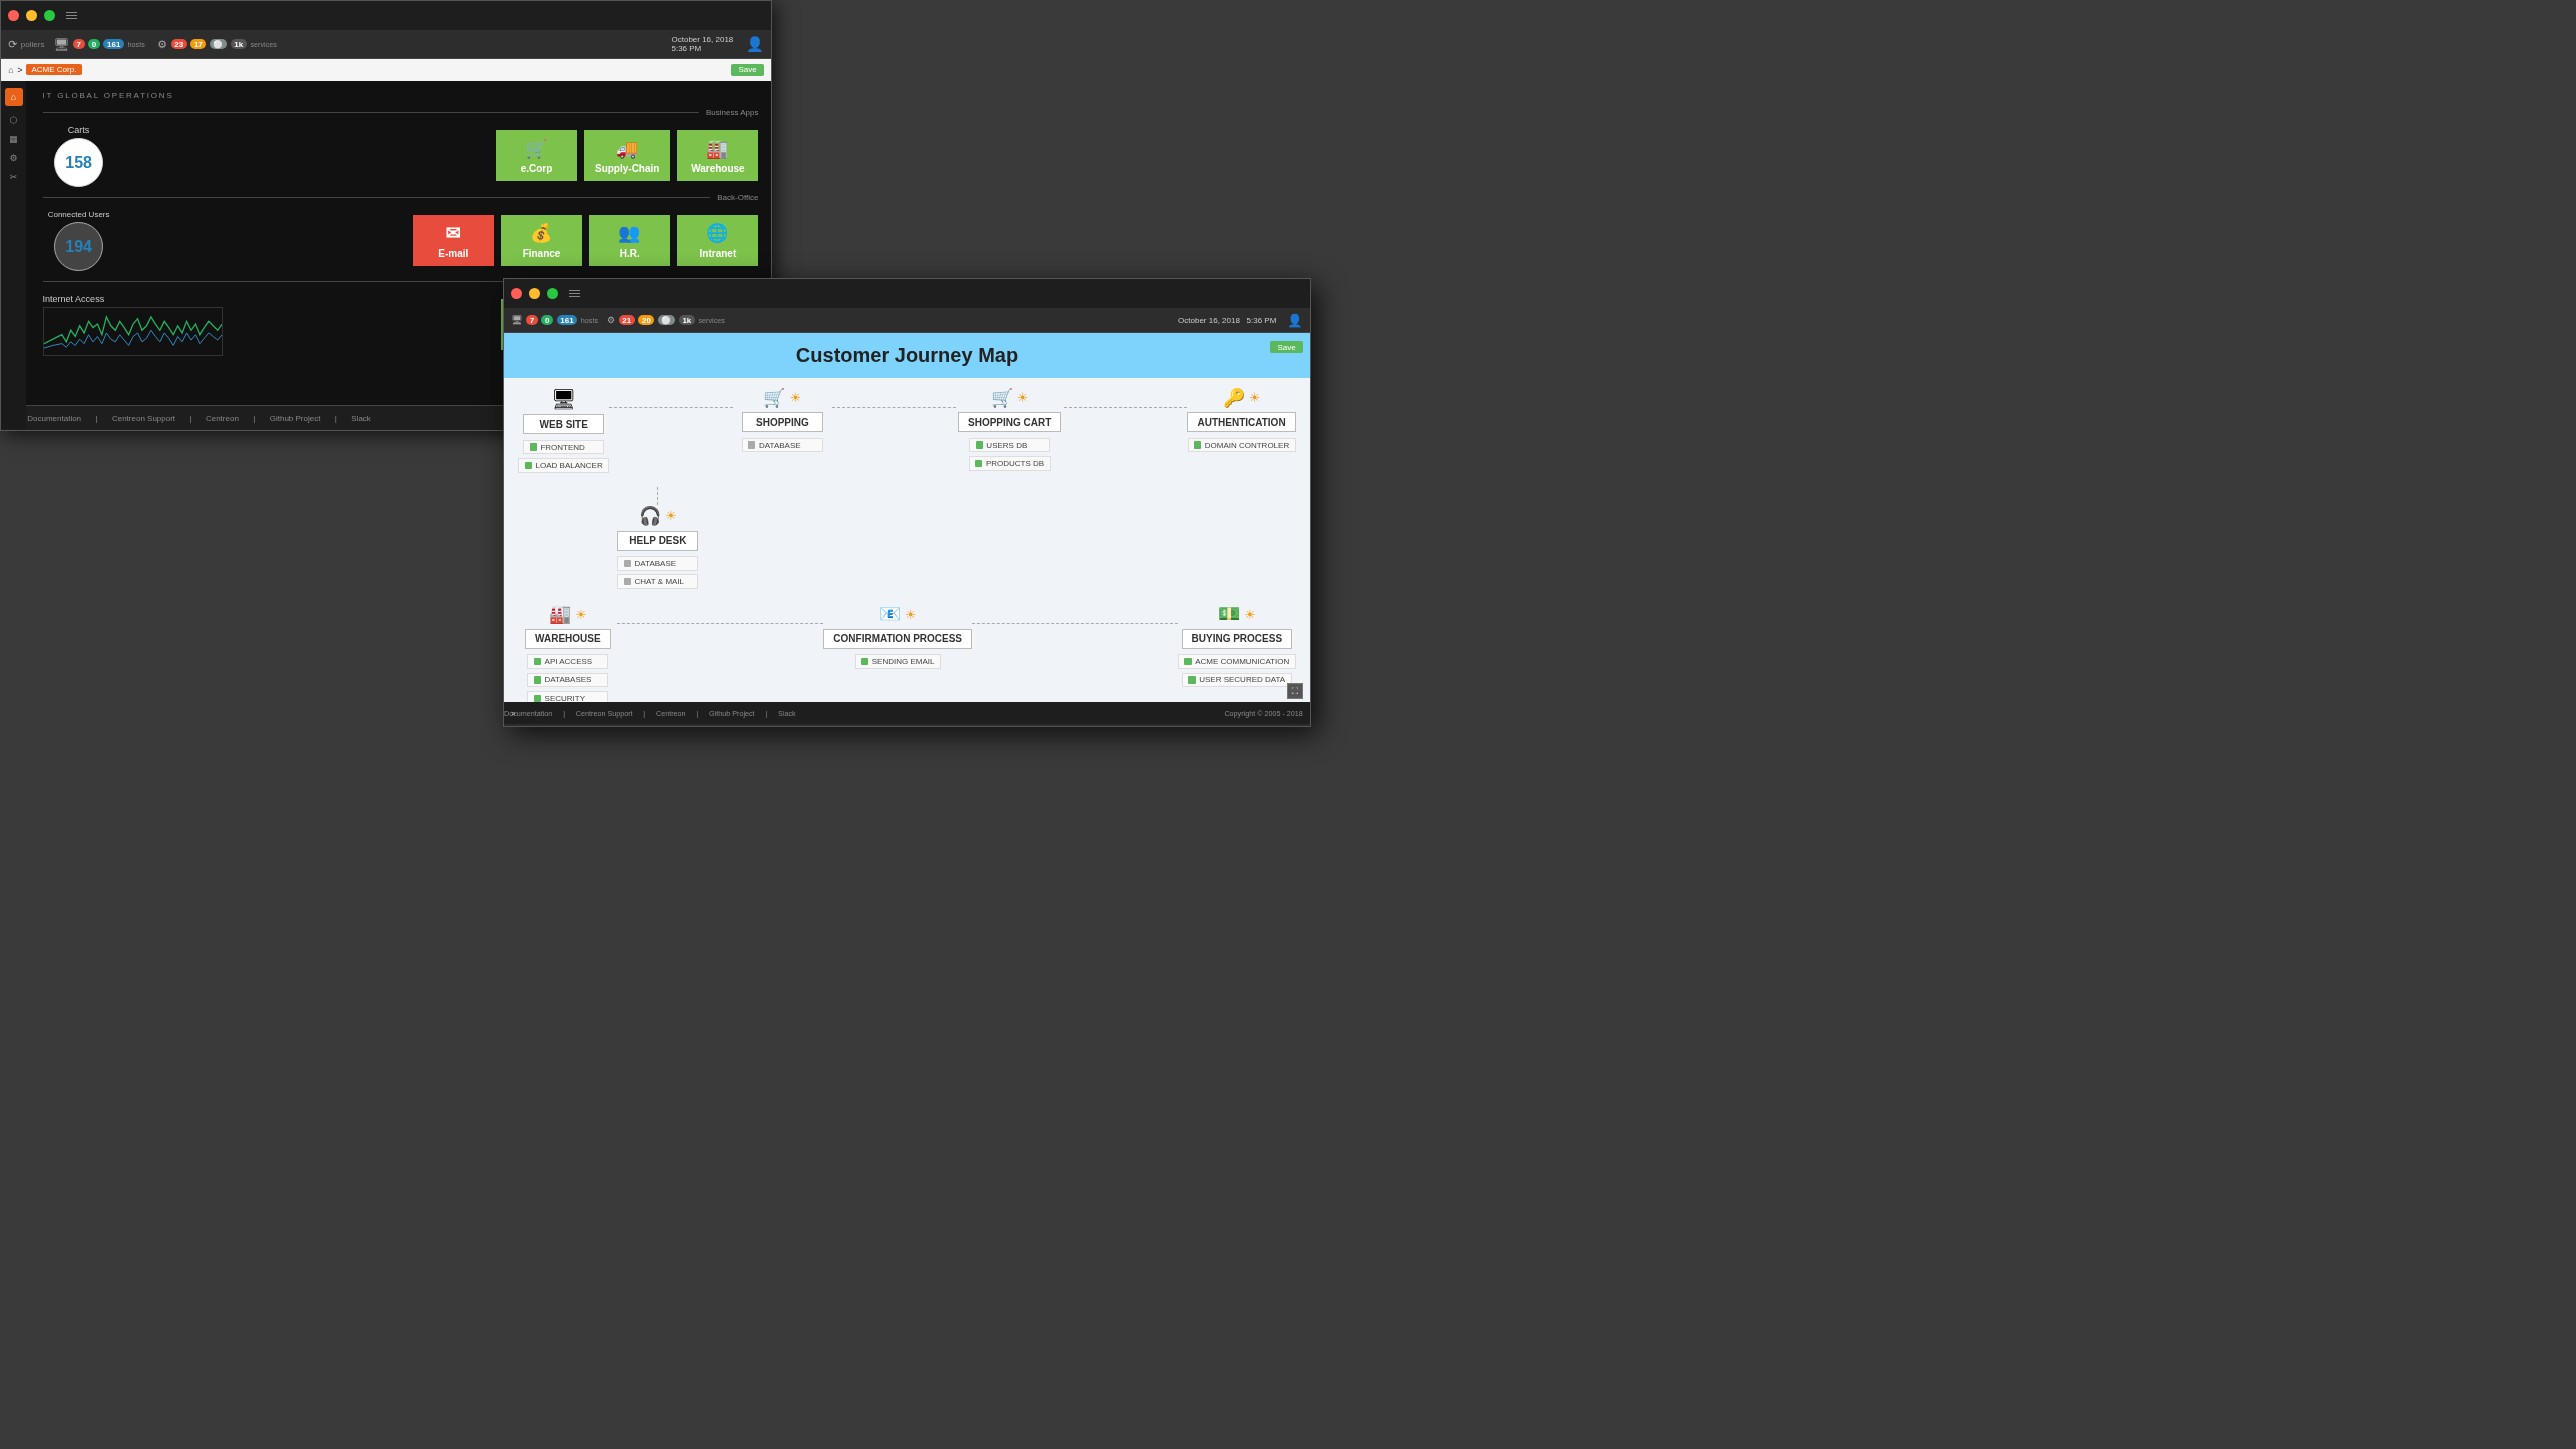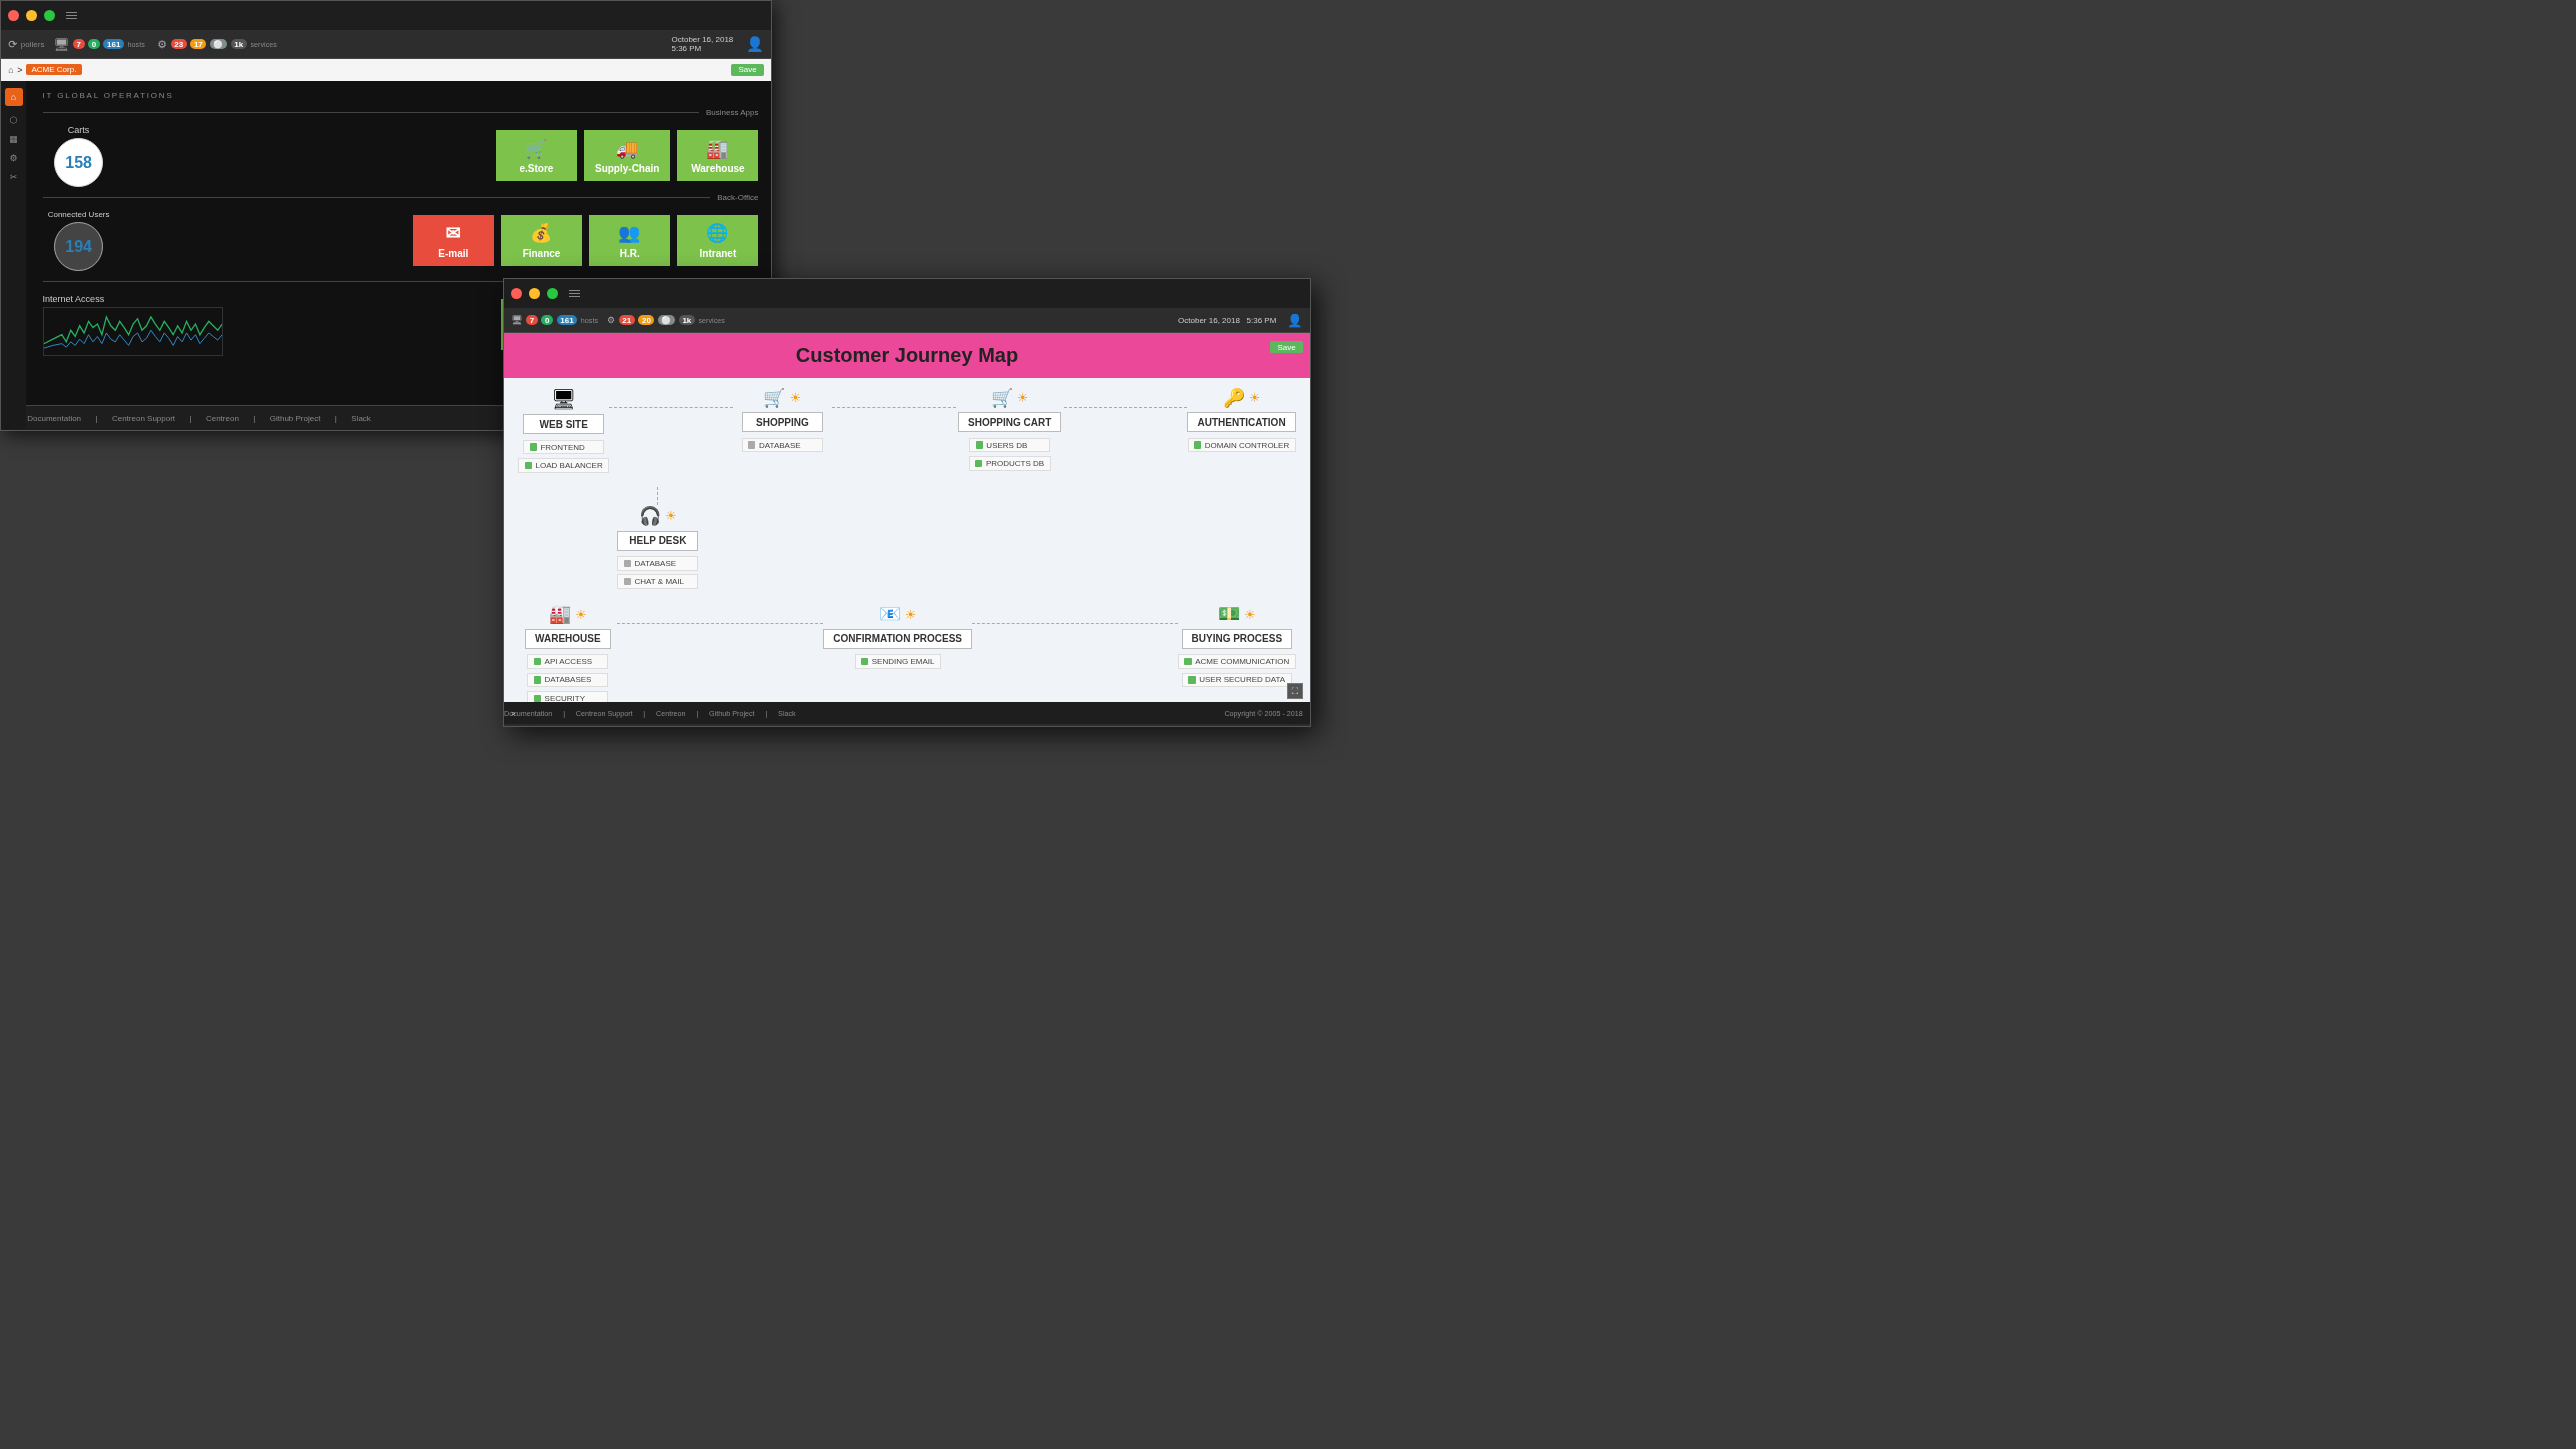--- a/index.html
+++ b/index.html
@@ -263,21 +263,21 @@
     }
 
     .win2-content {
       background: #f0f4f8;
       height: calc(100% - 56px);
       overflow: hidden;
       position: relative;
     }
 
     .cjm-header {
-      background: #ec4899;
+      background: #7dd3fc;
       padding: 10.8px 18px;
       text-align: center;
     }
     .cjm-title {
       font-size: 20px;
       font-weight: bold;
       color: #222;
     }
 
     .cjm-body {
@@ -411,21 +411,21 @@
       <div class="business-apps-row">
         <div class="carts-section">
           <span class="carts-label">Carts</span>
           <div class="carts-circle">
             <span>158</span>
           </div>
         </div>
         <div class="app-buttons">
           <button class="app-btn">
             <span class="app-btn-icon">🛒</span>
-            <span>e.Store</span>
+            <span>e.Corp</span>
           </button>
           <button class="app-btn">
             <span class="app-btn-icon">🚚</span>
             <span>Supply-Chain</span>
           </button>
           <button class="app-btn">
             <span class="app-btn-icon">🏭</span>
             <span>Warehouse</span>
           </button>
         </div>

